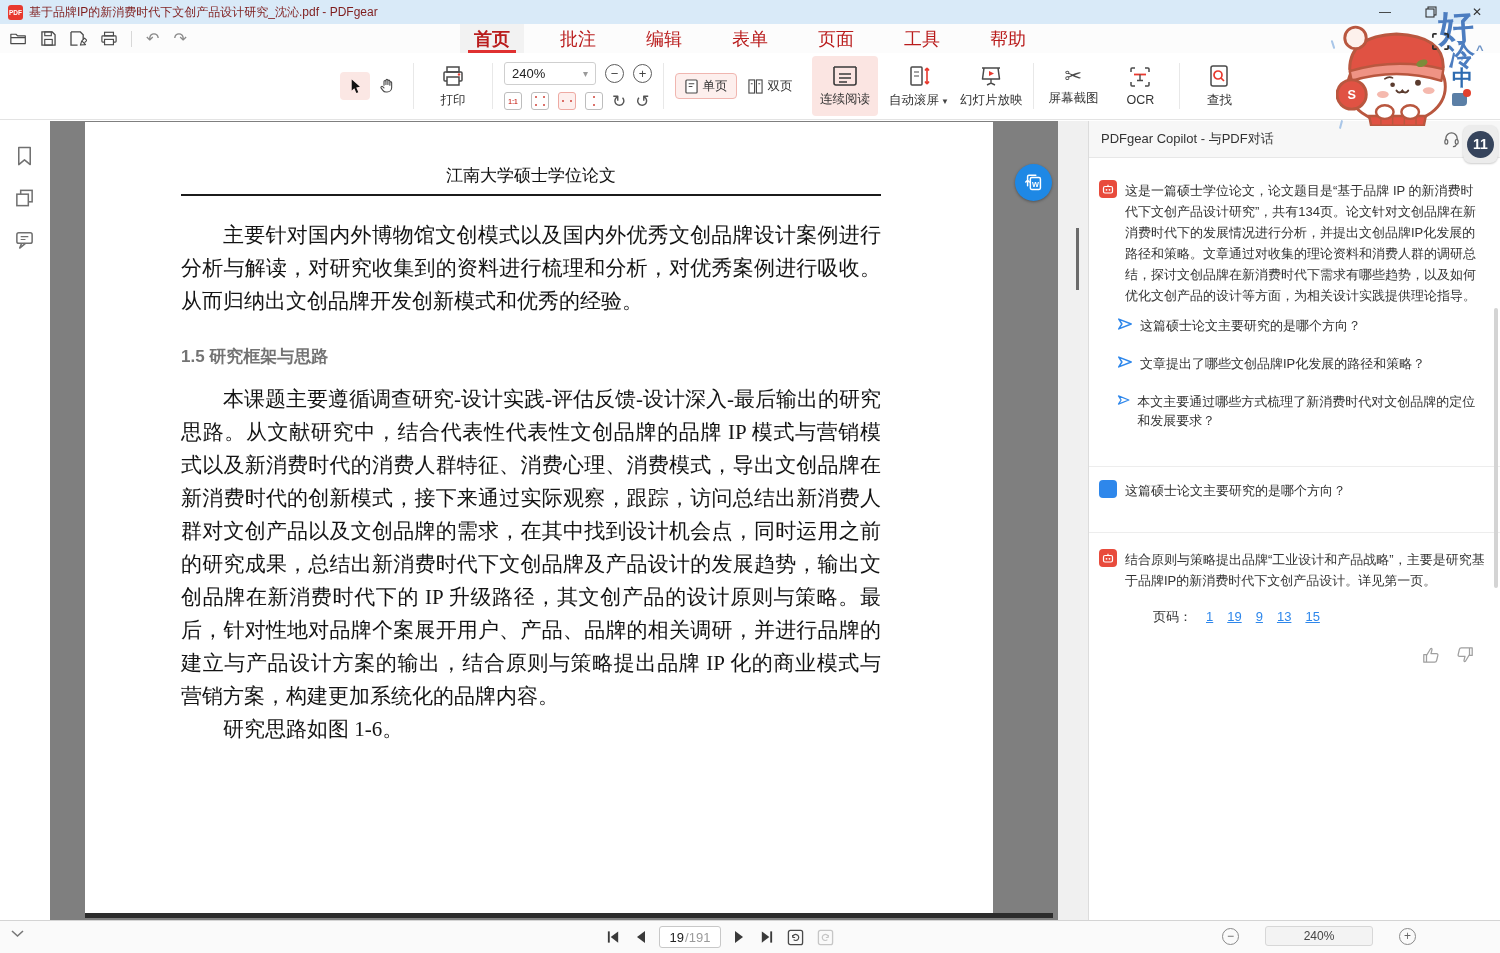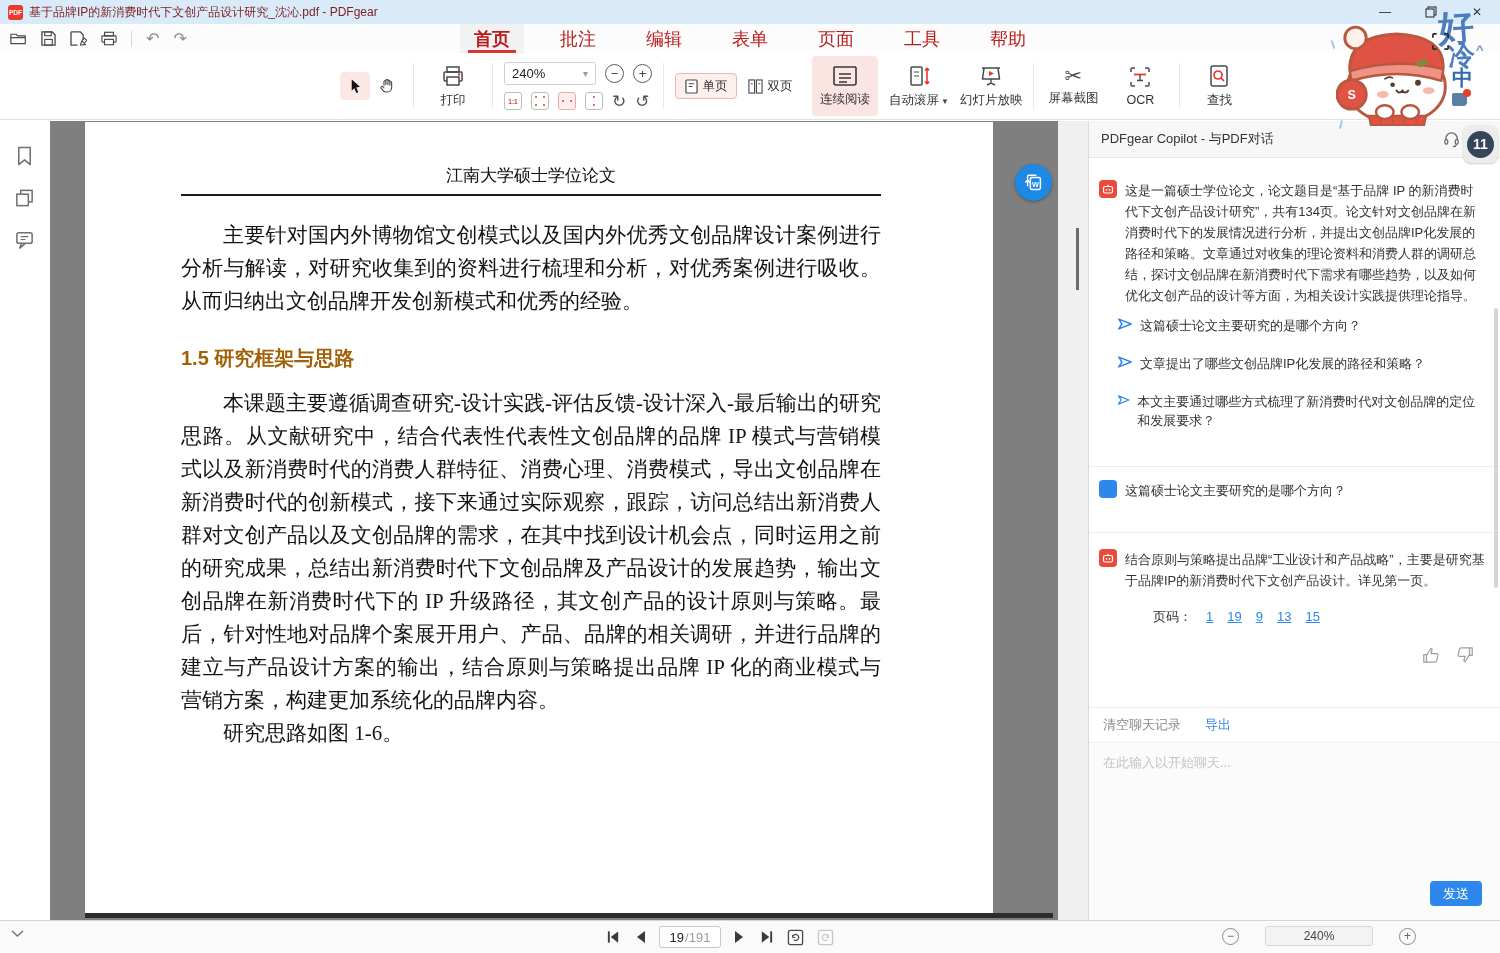--- a/index.html
+++ b/index.html
@@ -52,21 +52,21 @@
   
   .docarea{position:absolute;left:50px;top:121px;width:1008px;height:799px;background:#7f7f7f;}
   .page{position:absolute;left:35px;top:1px;width:908px;height:791px;background:#fff;overflow:hidden;}
   .page-edge{position:absolute;left:35px;top:792px;width:968px;height:5px;background:#2c2c2c;}
   .page-inner{padding:42px 112px 0 96px;}
   .doc-header{font-family:"Liberation Serif","DejaVu Serif",serif;font-size:17px;color:#111;text-align:center;margin-bottom:7px;}
   .doc-rule{border-bottom:2px solid #1b1b1b;}
   .doc p{font-family:"Liberation Serif","DejaVu Serif",serif;font-size:21px;line-height:33px;color:#141414;
          text-align:justify;text-indent:2em;margin:0;}
   .p1{margin-top:23px !important;}
-  .doc h2{font-family:"Liberation Sans","DejaVu Sans",sans-serif;font-size:20px;color:#a16207;margin:27px 0 0 0;font-weight:bold;}
+  .doc h2{font-family:"Liberation Sans","DejaVu Sans",sans-serif;font-size:17px;color:#737373;margin:27px 0 0 0;font-weight:bold;}
   .p2{margin-top:15px !important;}
   .convert-float{position:absolute;left:1015px;top:164px;width:37px;height:37px;border-radius:50%;background:#1e88e5;
                  display:flex;align-items:center;justify-content:center;box-shadow:0 1px 3px rgba(0,0,0,.35);}
   .scrollstrip{position:absolute;left:1058px;top:121px;width:30px;height:799px;background:#f0f0f0;}
   .scrollthumb{position:absolute;left:18px;top:107px;width:3px;height:62px;background:#6b6b6b;}
   
   .copilot{position:absolute;left:1088px;top:121px;width:412px;height:799px;background:#fff;border-left:1px solid #dcdcdc;box-sizing:border-box;}
   .cp-header{position:absolute;left:0;top:0;right:0;height:37px;background:#f7f7f7;border-bottom:1px solid #e7e7e7;
              display:flex;align-items:center;padding-left:12px;box-sizing:border-box;font-size:13px;color:#333;}
   .cp-headset{position:absolute;right:40px;top:10px;}
@@ -431,30 +431,20 @@
         <span>
           <svg width="18" height="18" viewBox="0 0 20 20" style="transform:scale(-1,-1)">
               <path d="M2 18 V9.5 h3 V18 z M5 10.5 L9.5 3 q1.6 -1 1.6 1 L10 8.5 h6 q2 0 1.6 2 l-1.3 5.5 q-.4 2 -2.2 2 H5 Z" fill="none" stroke="#9f9f9f" stroke-width="1.4" stroke-linejoin="round"></path>
             </svg>
         </span>
       </div>
 
       <div class="cp-scrollthumb"></div>
     </div>
 
-    <div class="cp-footer">
-      <div class="cp-actions">
-        <span class="clearchat">清空聊天记录</span>
-        <span class="exportbtn">导出</span>
-      </div>
-      <div class="cp-input">
-        <div class="cp-placeholder">在此输入以开始聊天...</div>
-        <div class="sendbtn">发送</div>
-      </div>
-    </div>
   </div>
 
   <div class="statusbar">
     <span class="sb-chevron">
       <svg width="15" height="10" viewBox="0 0 15 10">
           <path d="M2 2 l5.5 5 L13 2" fill="none" stroke="#777" stroke-width="1.6"></path>
         </svg>
     </span>
     <div class="sb-nav">
       <span>

